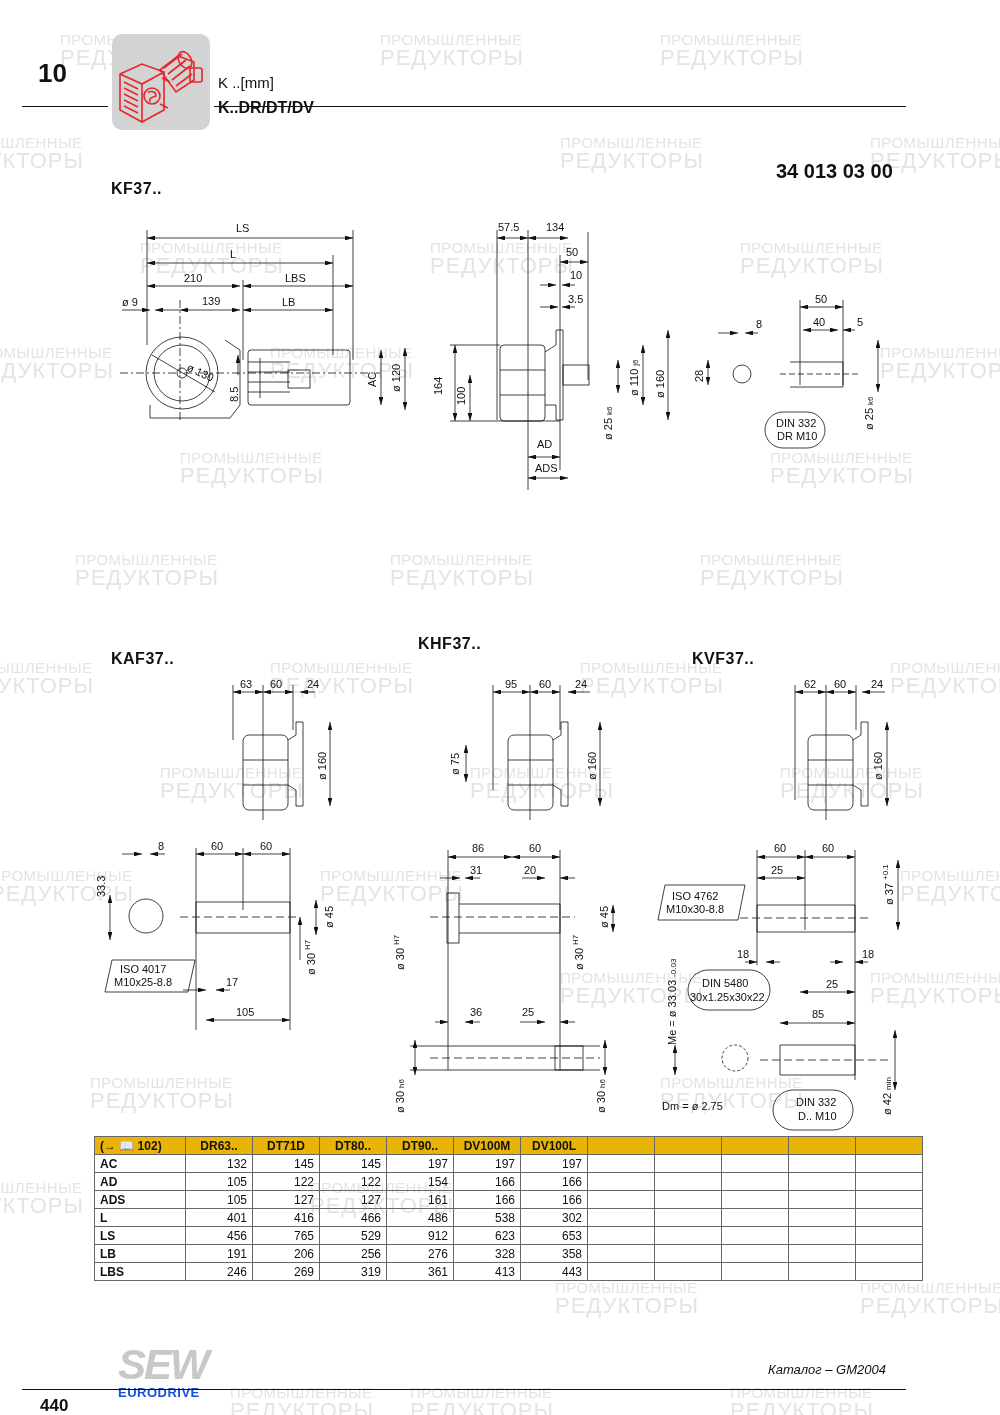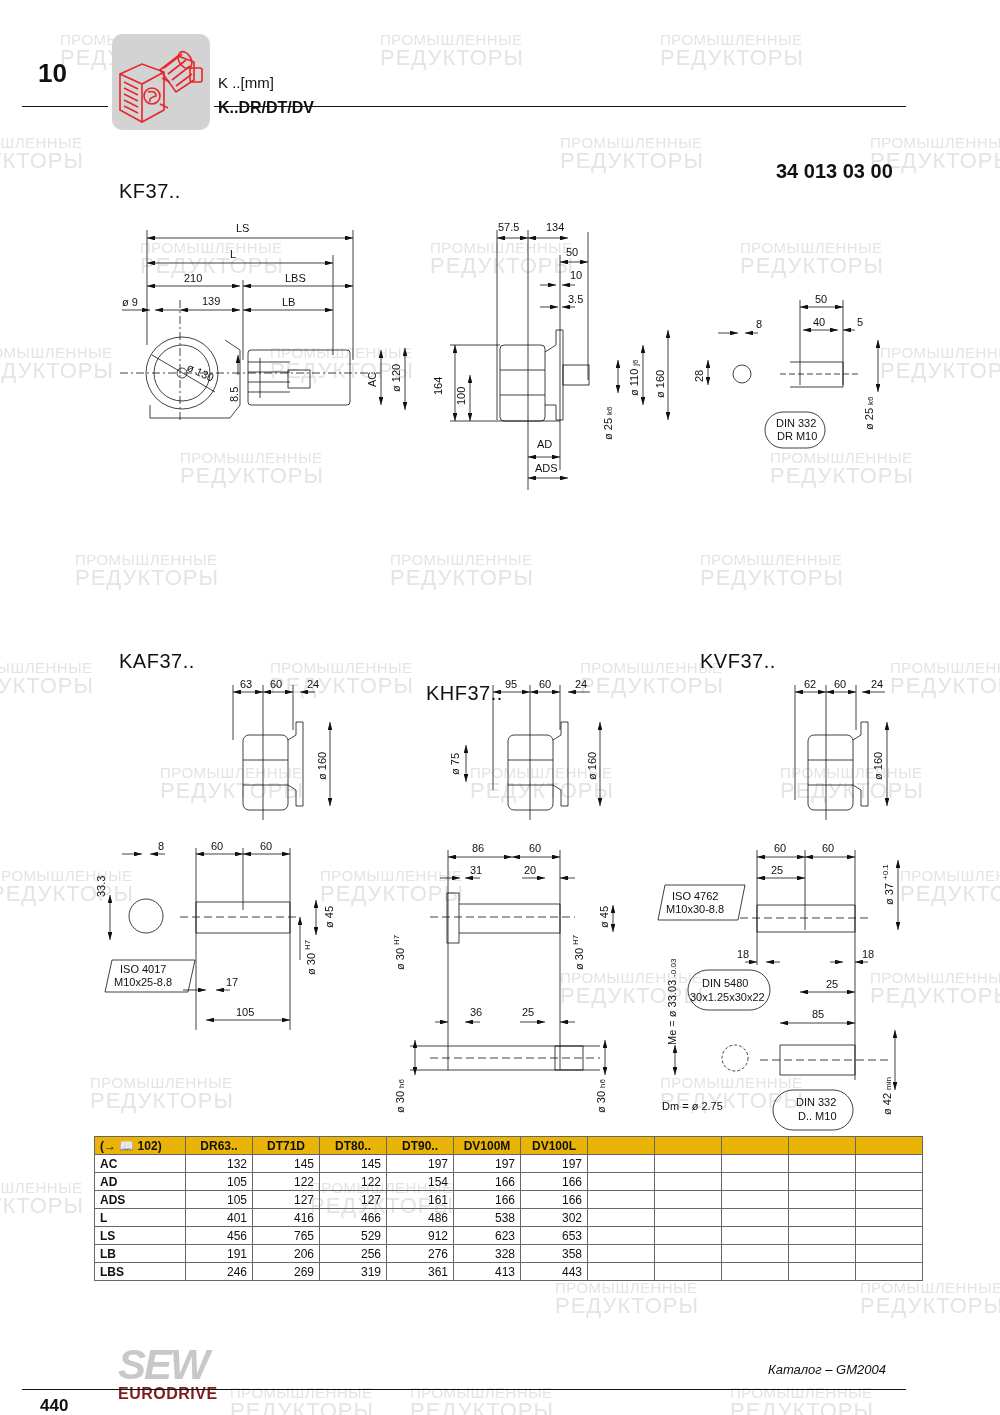--- a/index.html
+++ b/index.html
@@ -8,33 +8,33 @@
   .wm{position:absolute;color:#e4e4e4;font-family:"Liberation Sans",sans-serif;line-height:1;pointer-events:none;z-index:0;}
   .wm .l1{font-size:15px;letter-spacing:0.5px;}
   .wm .l2{font-size:22px;letter-spacing:1px;}
   .chapter{left:38px;top:58px;font-size:26px;font-weight:bold;}
   .icon-box{left:112px;top:34px;width:98px;height:96px;background:#d3d3d3;border-radius:10px;}
   .hdr-title{left:218px;top:52px;font-size:16px;font-weight:bold;margin-top:47px;}
   .hdr-sub{left:218px;top:74px;font-size:15px;}
   .rule-l{left:22px;top:106px;width:86px;height:1px;background:#111;}
   .rule-r{left:214px;top:106px;width:692px;height:1px;background:#111;}
   .docnum{left:776px;top:160px;font-size:20px;font-weight:bold;}
-  .model{font-size:20px;font-weight:400;letter-spacing:0.5px;margin-left:8px;}
+  .model{font-size:16px;font-weight:700;letter-spacing:0.5px;}
   svg.drw{position:absolute;overflow:visible;z-index:1;}
   svg text{font-family:"Liberation Sans",sans-serif;font-size:11px;fill:#111;}
   table.dims{position:absolute;left:94px;top:1136px;border-collapse:collapse;font-size:12px;z-index:2;}
   table.dims td,table.dims th{border:1px solid #666;height:17px;padding:0 5px;}
   table.dims th{background:#eab308;font-weight:bold;text-align:center;}
   table.dims td{text-align:right;width:56px;}
   table.dims td.rh{text-align:left;font-weight:bold;width:80px;}
   table.dims th.ref{text-align:left;width:80px;}
   table.dims .empty{width:56px;}
   .pageno{left:40px;top:1396px;font-size:17px;font-weight:bold;}
   .sew{left:118px;top:1344px;font-size:42px;font-weight:900;color:#c8c8c8;letter-spacing:-2px;font-style:italic;line-height:1;}
-  .euro{left:118px;top:1385px;font-size:16px;font-weight:900;color:#7f1d1d;letter-spacing:0.5px;}
+  .euro{left:118px;top:1385px;font-size:13px;font-weight:900;color:#1d4ed8;letter-spacing:0.5px;}
   .catalog{left:768px;top:1362px;font-size:13px;font-style:italic;}
   .foot-rule{left:22px;top:1389px;width:884px;height:1px;background:#111;}
 </style>
 </head>
 <body>
 
 <div class="wm" style="left:60px;top:32px">
     <div class="l1">ПРОМЫШЛЕННЫЕ</div>
     <div class="l2">РЕДУКТОРЫ</div>
   </div>
@@ -478,21 +478,21 @@
   <text x="702" y="987" font-size="10">DIN 5480</text>
   <text x="690" y="1001" font-size="10">30x1.25x30x22</text>
   <text x="676" y="1045" transform="rotate(-90 676 1045)" font-size="10"><tspan>Me = ø 33.03</tspan><tspan dx="3" font-size="8">-0.03</tspan></text>
   <text x="662" y="1110" font-size="10">Dm = ø 2.75</text>
   <text x="891" y="1115" transform="rotate(-90 891 1115)"><tspan>ø 42</tspan><tspan dx="3" font-size="8">min</tspan></text>
   <text x="796" y="1106" font-size="10">DIN 332</text>
   <text x="798" y="1120" font-size="10">D.. M10</text>
 </svg>
 
 <div class="abs model" style="left:111px;top:650px">KAF37..</div>
-<div class="abs model" style="left:418px;top:682px">KHF37..</div>
+<div class="abs model" style="left:418px;top:635px">KHF37..</div>
 <div class="abs model" style="left:692px;top:650px">KVF37..</div>
 
 <table class="dims">
   <thead>
     <tr>
       <th class="ref">(→ 📖 102)</th>
       <th>DR63..</th>
       <th>DT71D</th>
       <th>DT80..</th>
       <th>DT90..</th>

